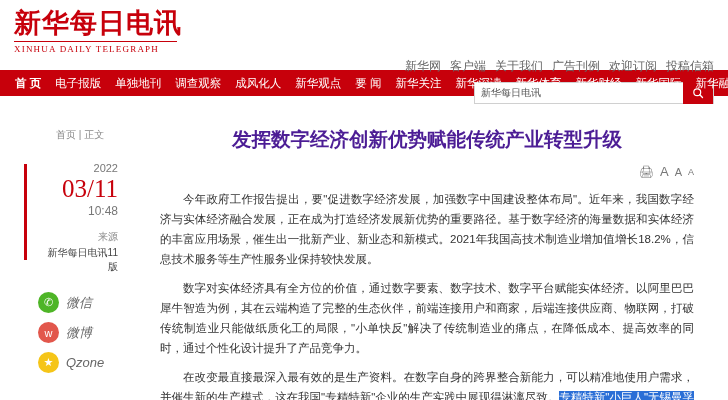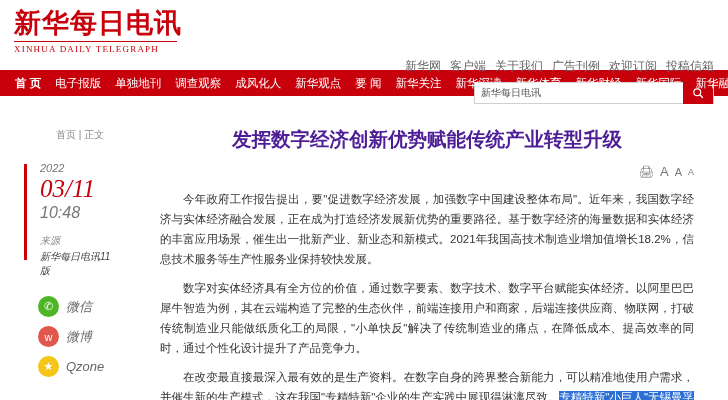--- a/index.html
+++ b/index.html
@@ -85,34 +85,33 @@
     width: 150px;
     padding-left: 34px;
     padding-top: 22px;
     flex: none;
   }
   .breadcrumb {
     font-size: 10px; color: #888; margin-bottom: 20px; padding-left: 22px;
   }
   .breadcrumb a { color: #888; text-decoration: none; cursor: pointer; }
   .datebox {
-    width: 84px; text-align: left; position: relative;
+    width: 84px; text-align: right; position: relative;
     padding-left: 6px;
-    font-style: italic;
   }
   .datebox:before {
     content: ""; position: absolute; left: -10px; top: 2px;
     width: 3px; height: 96px; background: #c7000b;
   }
   .date-year { font-size: 11px; color: #777; }
   .date-md {
     font-size: 25px; color: #c7000b; line-height: 30px;
     font-family: "Liberation Serif", serif;
   }
-  .date-time { font-size: 16px; color: #777; }
+  .date-time { font-size: 12px; color: #777; }
   .src-label { font-size: 10px; color: #888; margin-top: 12px; }
   .src-name { font-size: 10px; color: #444; margin-top: 2px; }
 
   .share { margin-top: 18px; padding-left: 4px; }
   .share-row {
     display: flex; align-items: center; gap: 7px; margin-bottom: 9px;
     cursor: pointer;
   }
   .share-ic {
     width: 21px; height: 21px; border-radius: 50%;

